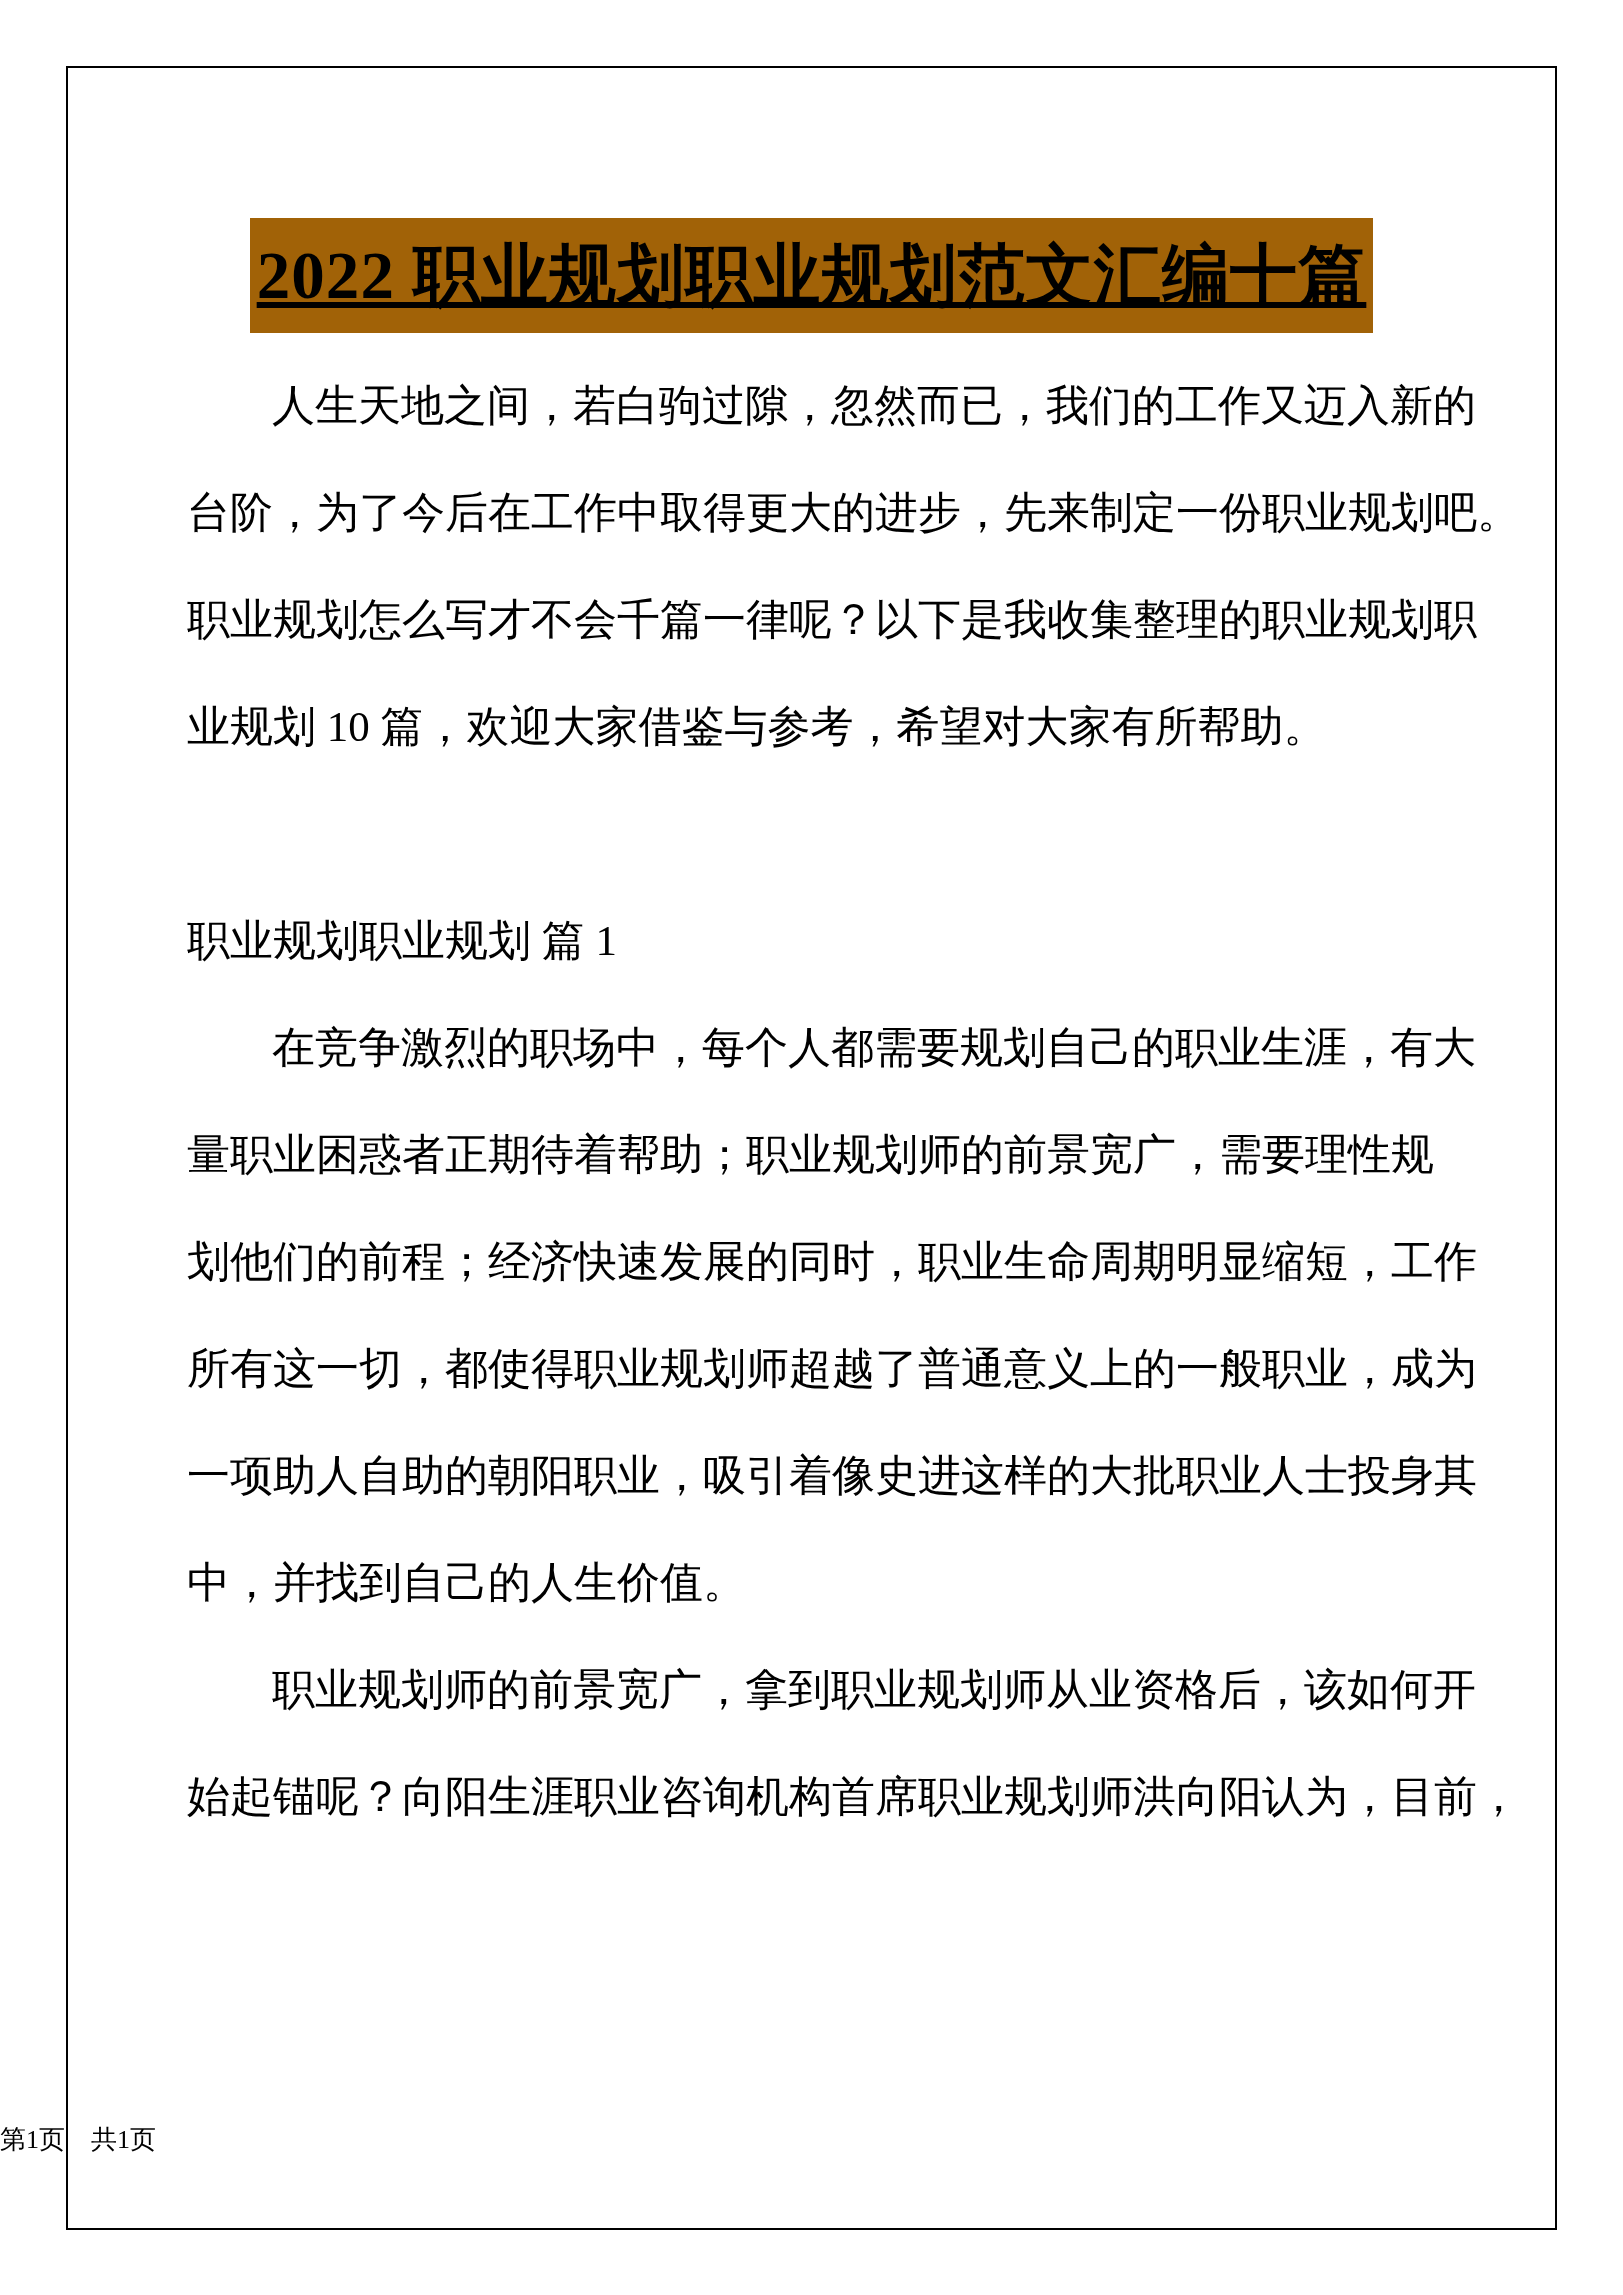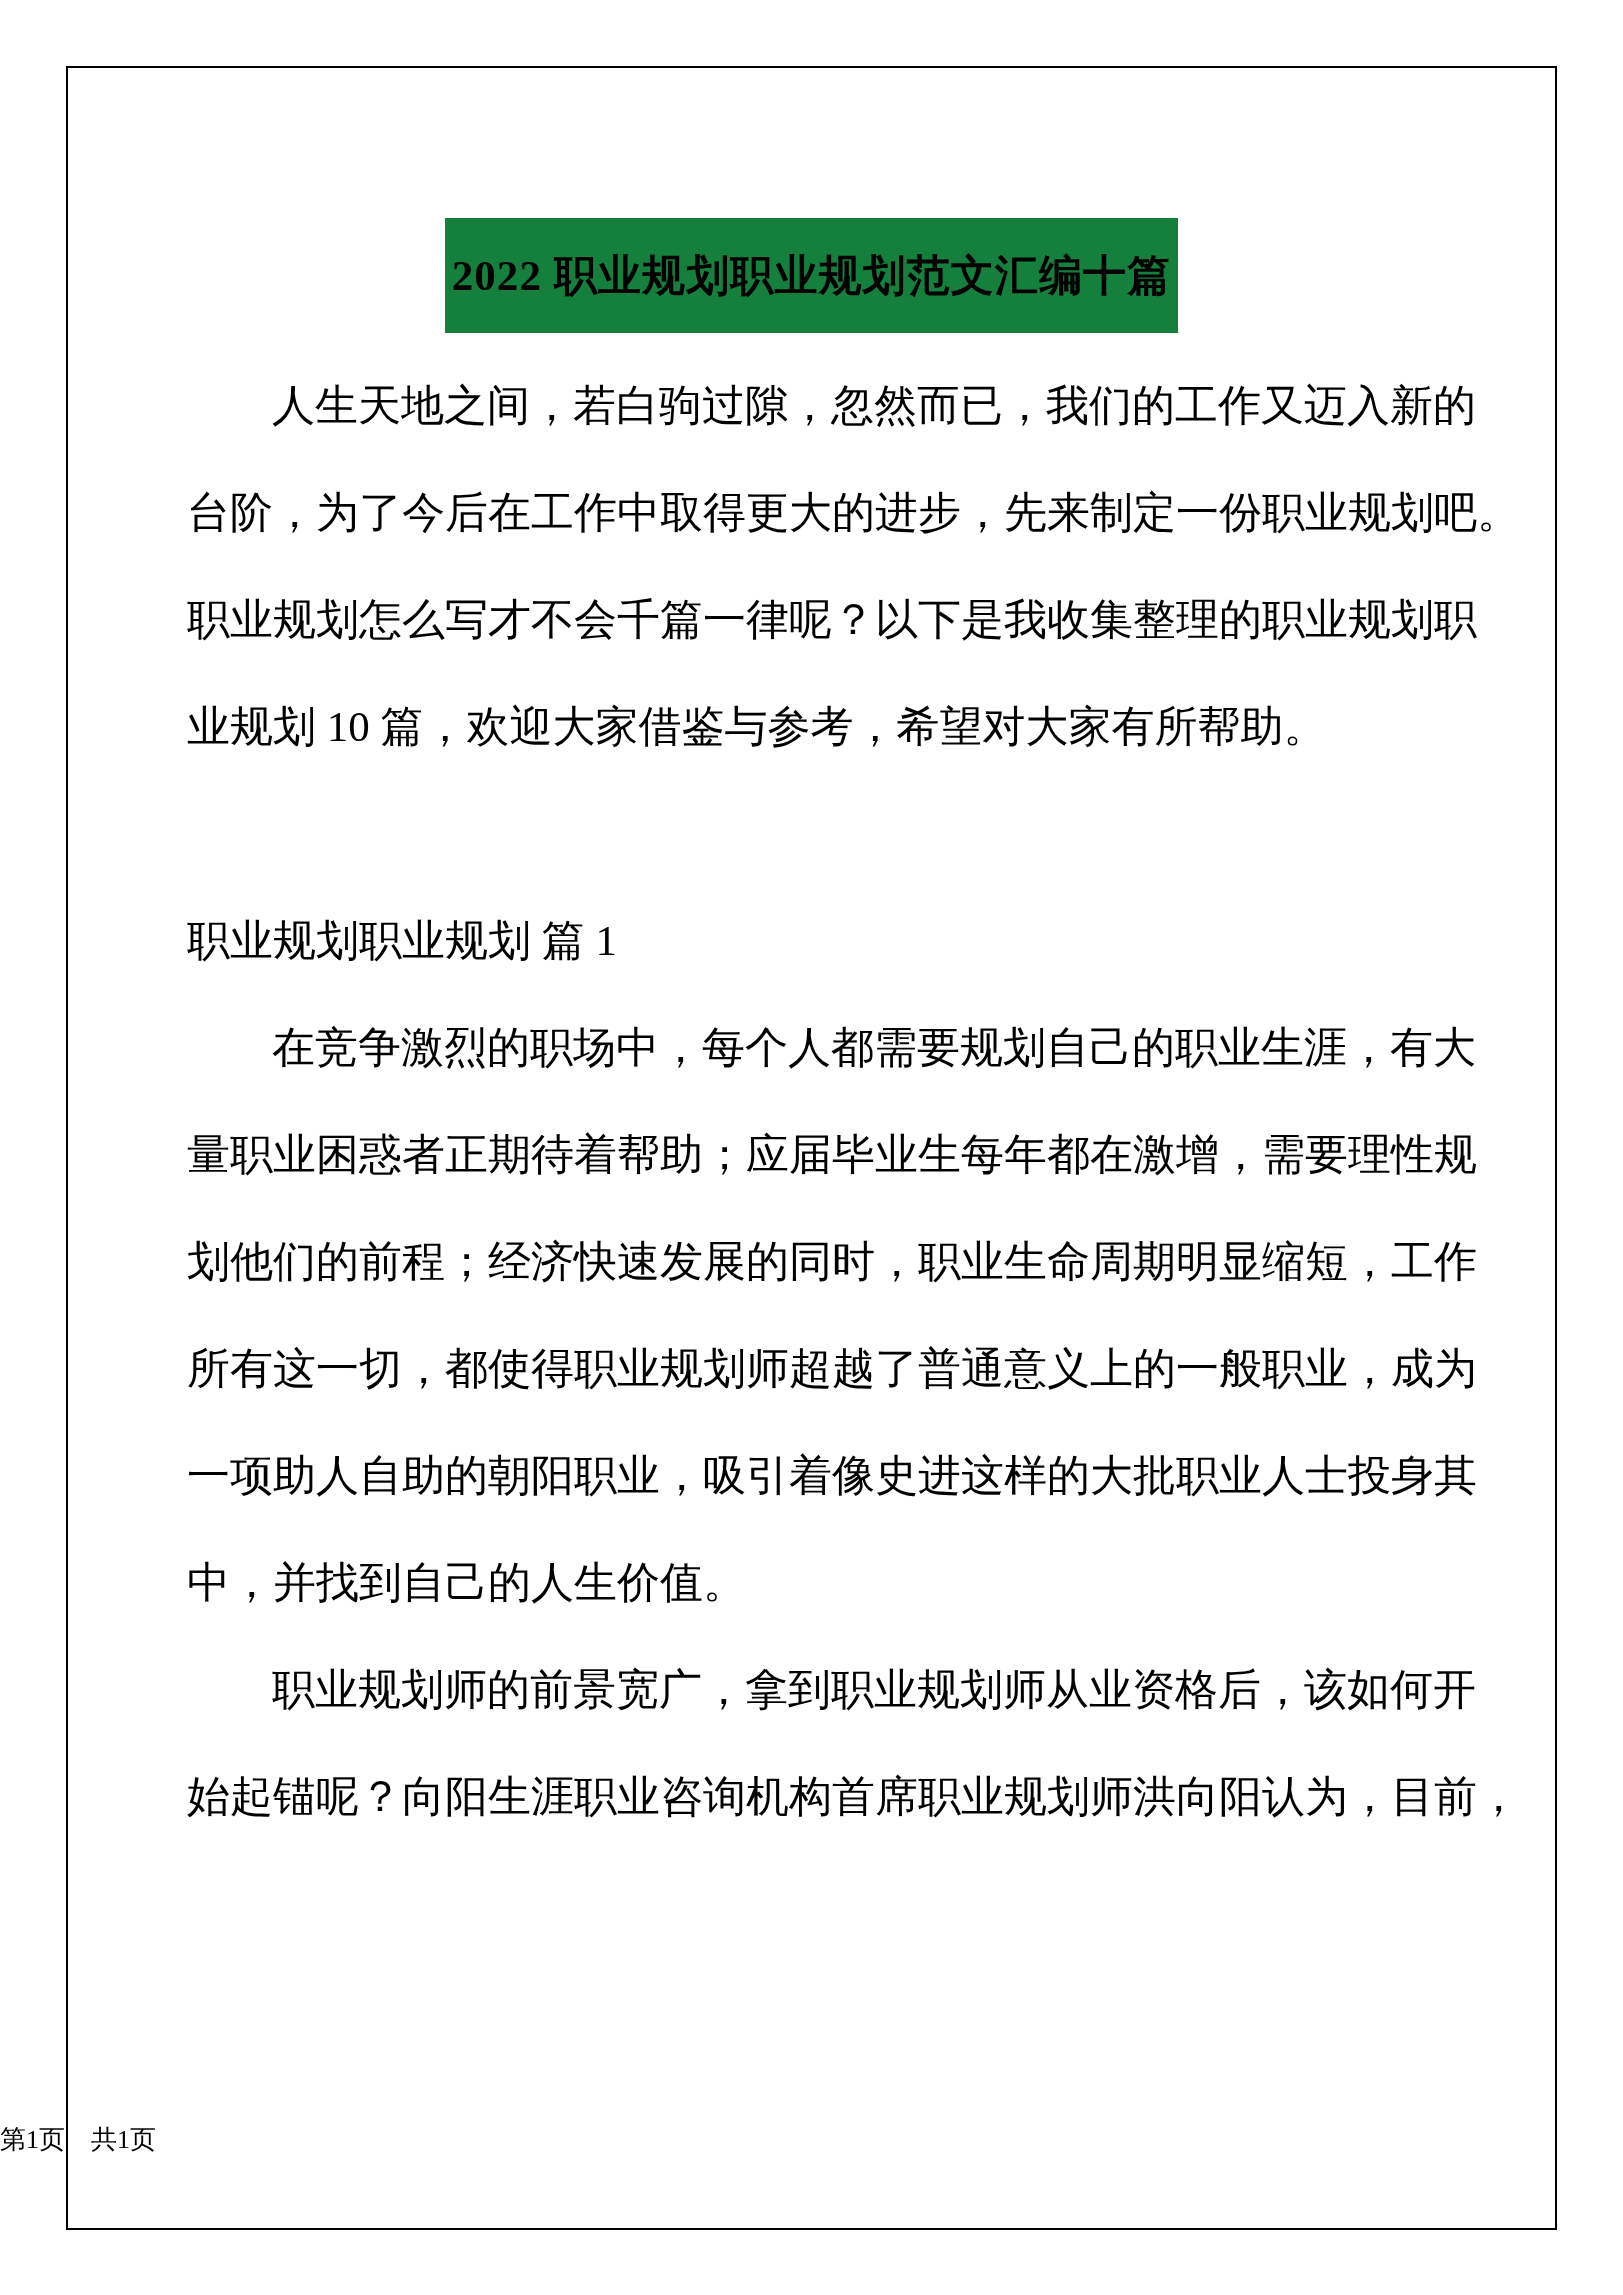--- a/index.html
+++ b/index.html
@@ -27,27 +27,28 @@
   }
   .title-wrap {
     position: absolute;
     left: 0;
     right: 0;
     top: 218px;
     text-align: center;
   }
   .title-highlight {
     display: inline-block;
-    background: #15803d;
-    font-size: 43px;
+    background: #a16207;
+    font-size: 67px;
     font-weight: bold;
     line-height: 99px;
     padding: 7.9px 6.7px;
     white-space: nowrap;
     letter-spacing: 1.1px;
+    text-decoration: underline;
   }
   .body-text {
     position: absolute;
     left: 187px;
     top: 352px;
     width: 1282px;
   }
   .line {
     height: 107px;
     line-height: 107px;
@@ -79,21 +80,21 @@
   </div>
 
   <div class="body-text">
     <div class="line indent">人生天地之间，若白驹过隙，忽然而已，我们的工作又迈入新的</div>
     <div class="line">台阶，为了今后在工作中取得更大的进步，先来制定一份职业规划吧。</div>
     <div class="line">职业规划怎么写才不会千篇一律呢？以下是我收集整理的职业规划职</div>
     <div class="line">业规划 10 篇，欢迎大家借鉴与参考，希望对大家有所帮助。</div>
     <div class="line"></div>
     <div class="line">职业规划职业规划 篇 1</div>
     <div class="line indent">在竞争激烈的职场中，每个人都需要规划自己的职业生涯，有大</div>
-    <div class="line">量职业困惑者正期待着帮助；应届毕业生每年都在激增，需要理性规</div>
+    <div class="line">量职业困惑者正期待着帮助；职业规划师的前景宽广，需要理性规</div>
     <div class="line">划他们的前程；经济快速发展的同时，职业生命周期明显缩短，工作</div>
     <div class="line">所有这一切，都使得职业规划师超越了普通意义上的一般职业，成为</div>
     <div class="line">一项助人自助的朝阳职业，吸引着像史进这样的大批职业人士投身其</div>
     <div class="line">中，并找到自己的人生价值。</div>
     <div class="line indent">职业规划师的前景宽广，拿到职业规划师从业资格后，该如何开</div>
     <div class="line">始起锚呢？向阳生涯职业咨询机构首席职业规划师洪向阳认为，目前，</div>
   </div>
 
   <div class="footer">第1页　共1页</div>
 

